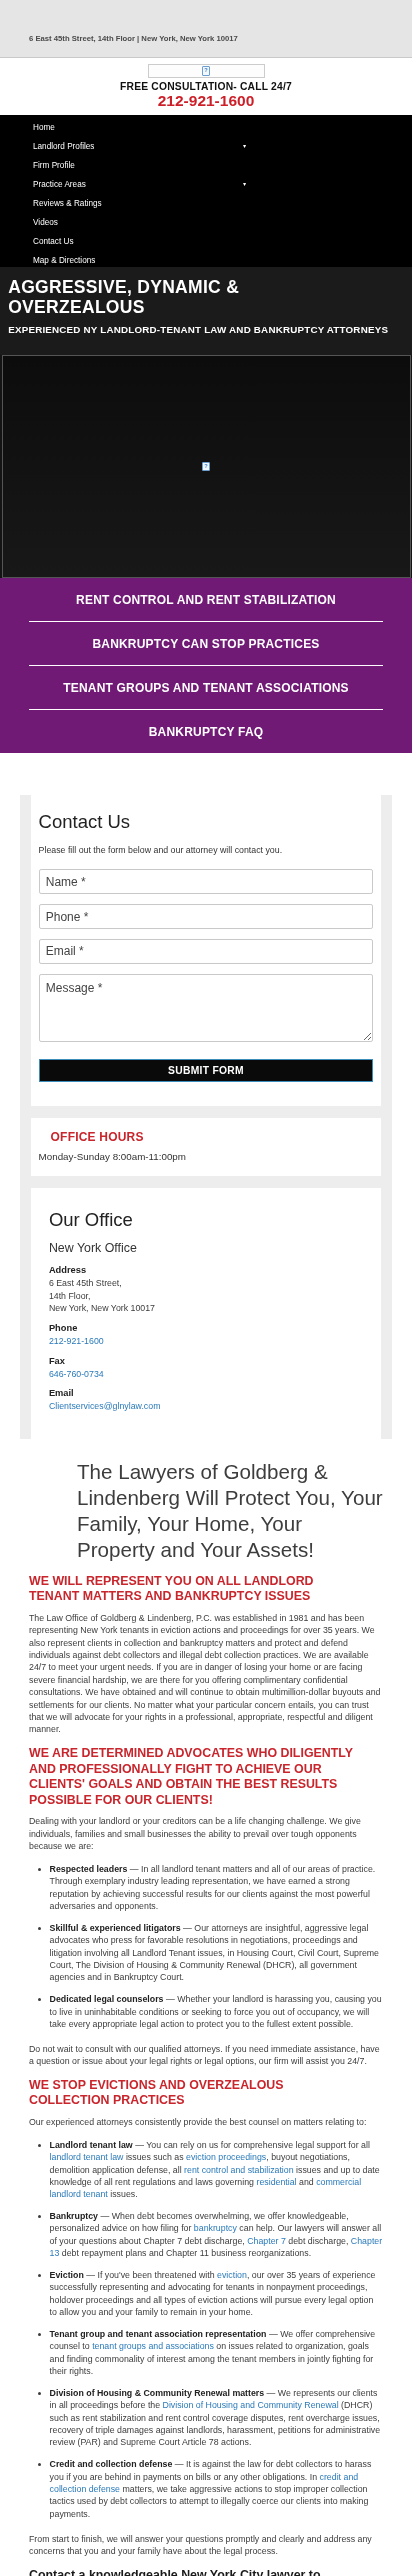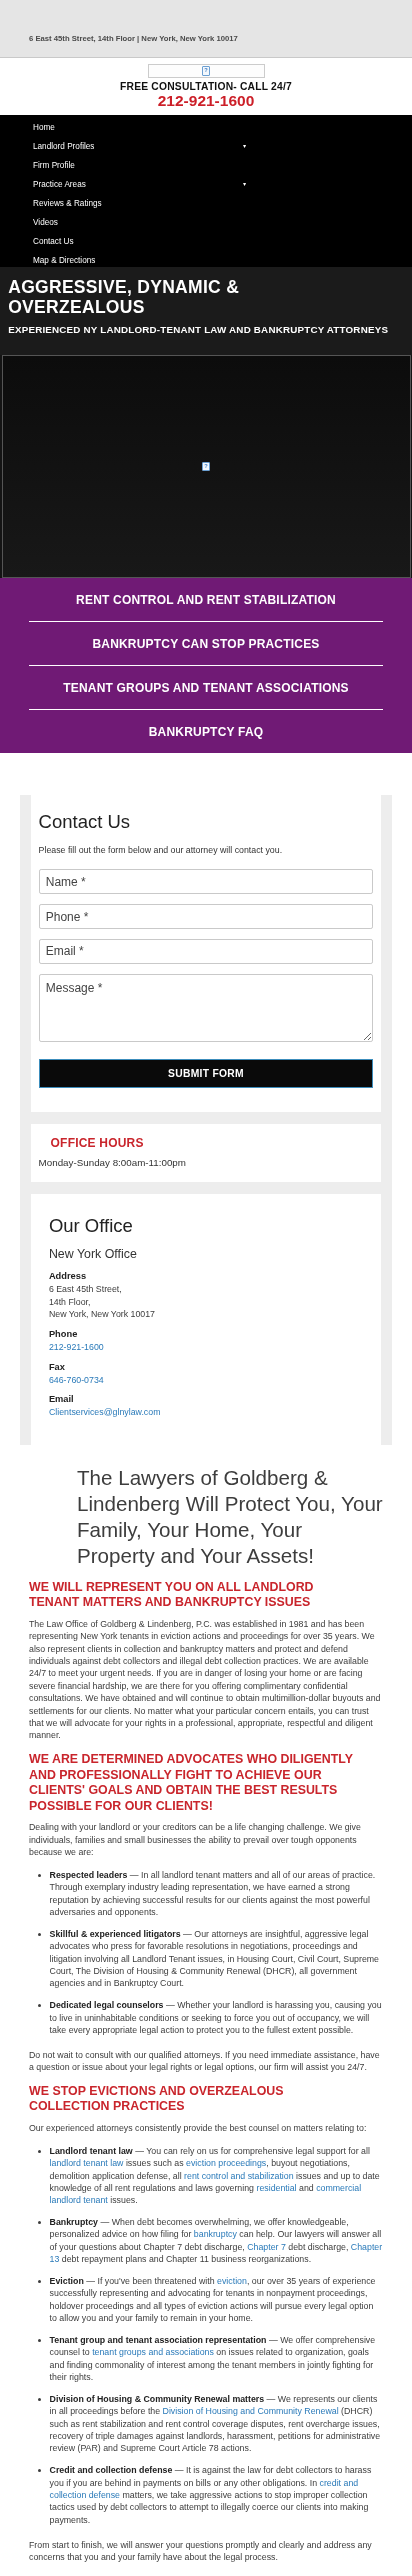--- a/index.html
+++ b/index.html
@@ -48,21 +48,21 @@
   .cards-zone { margin:0 19.6px; background:#ededed; }
   .card { background:#fff; margin:0 11.3px; }
   .card + .card { margin-top:12px; }
   .card-contact { padding:15.5px 7.7px 24px; }
   .card-contact h2 { font-size:18.5px; font-weight:400; color:#222; margin-bottom:12.4px; }
   .card-contact .sub { font-size:8.8px; color:#333; margin-bottom:14.4px; }
   .fld { display:block; width:100%; height:25px; border:0.5px solid #c9c9c9; border-radius:2.1px;
     padding:0 6.2px; font-size:12px; font-family:"Liberation Sans",sans-serif; color:#333; margin-bottom:9.8px; background:#fff; }
   textarea.fld { height:68px; padding-top:6.7px; resize:vertical; margin-bottom:17px; }
   .fld::placeholder { color:#444; opacity:1; }
-  .submit-btn { display:block; width:100%; height:29px; background:#0a0a0a; color:#fff;
+  .submit-btn { display:block; width:100%; height:23px; background:#0a0a0a; color:#fff;
     font-size:10.3px; font-weight:bold; letter-spacing:0.3px; border:1px solid #3c8dbc; cursor:pointer;
     font-family:"Liberation Sans",sans-serif; }
 
   .card-hours { padding:12.4px 7.7px 14.4px; }
   .card-hours h2 { color:#c9252c; font-size:12px; font-weight:bold; margin-bottom:6.7px; letter-spacing:0.2px;padding-left:12px; }
   .card-hours .hours { font-size:9.8px; color:#333; }
 
   .card-office { padding:20.6px 7.7px 26px 18px; }
   .card-office h2 { font-size:18.5px; font-weight:400; color:#222; margin-bottom:10.3px; }
   .card-office .oname { font-size:12.4px; color:#333; margin-bottom:10.3px; }

